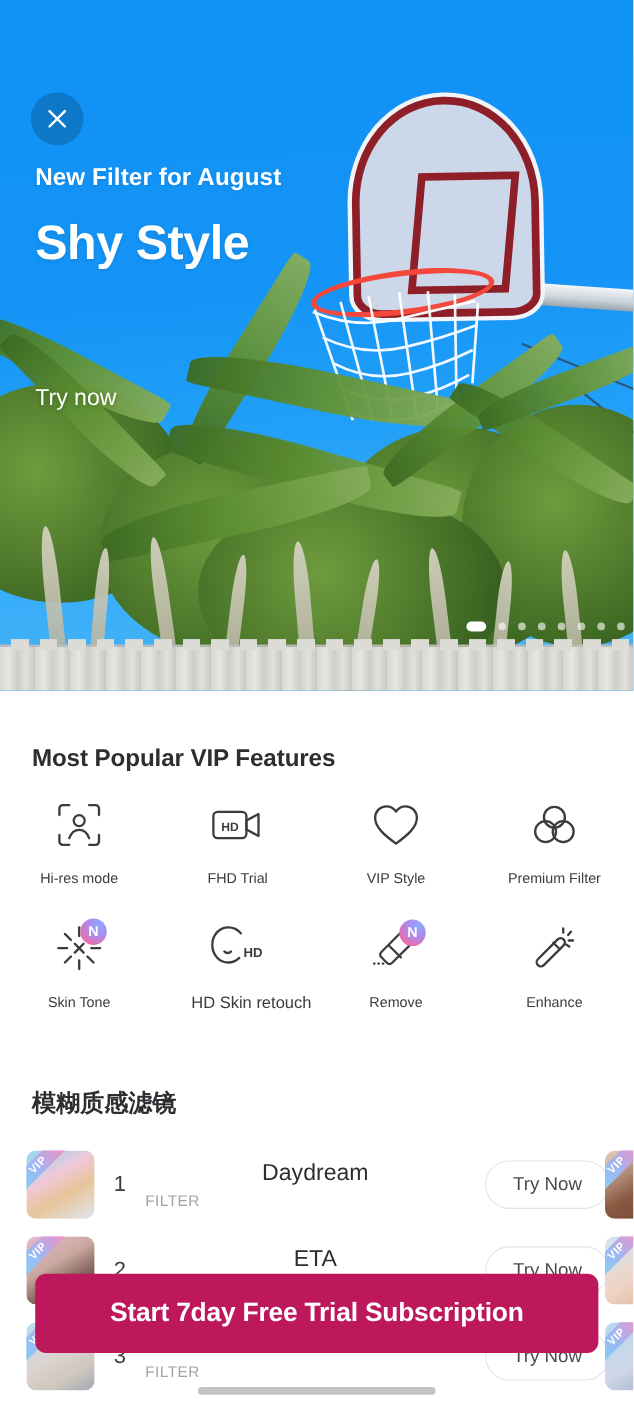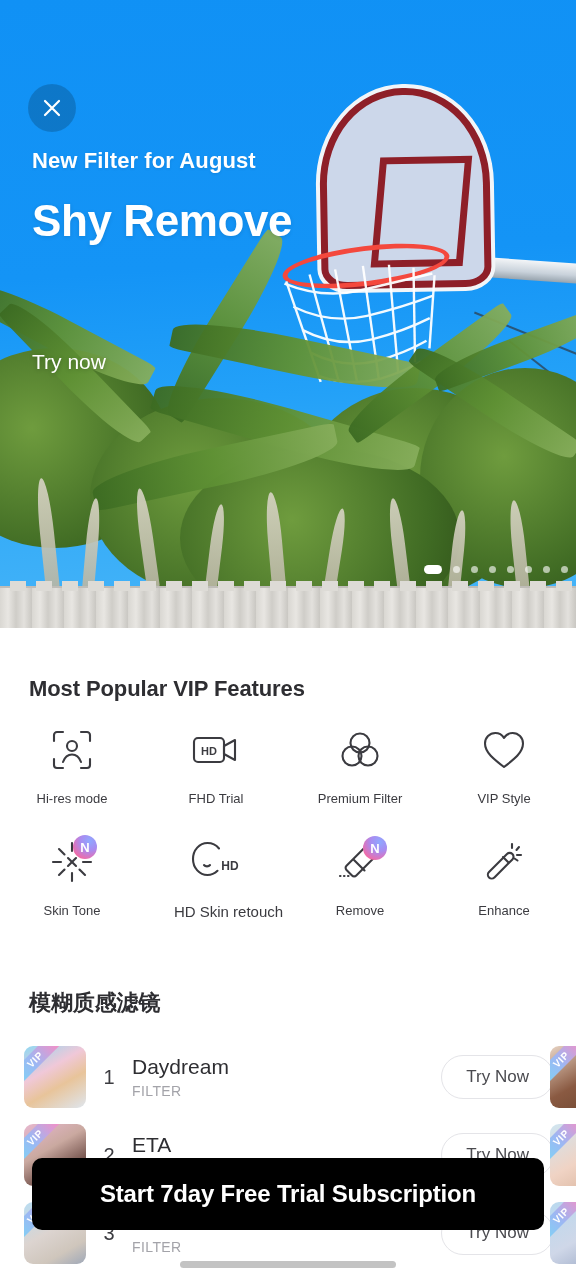--- a/index.html
+++ b/index.html
@@ -325,20 +325,21 @@
     text-align: center;
     font-size: 20px;
     color: #3c3c41;
     flex: 0 0 auto;
   }
   .meta { flex: 1 1 auto; min-width: 0; }
   .fname {
     font-size: 21px;
     color: #2e2e32;
     line-height: 1.15;
+    text-align: center;
   }
   .ftype {
     font-size: 14px;
     color: #a3a3a9;
     letter-spacing: .4px;
     margin-top: 4px;
   }
   .try-btn {
     flex: 0 0 auto;
     margin-right: 22px;
@@ -368,21 +369,21 @@
   }
 
   
   .sub-cta {
     position: absolute;
     left: 32px;
     top: 1158px;
     width: 512px;
     height: 72px;
     border-radius: 10px;
-    background: #000000;
+    background: #be185d;
     color: #ffffff;
     font-size: 24px;
     font-weight: 700;
     display: flex;
     align-items: center;
     justify-content: center;
     cursor: pointer;
     z-index: 20;
     letter-spacing: -.2px;
   }
@@ -464,21 +465,21 @@
 
     <div class="close-btn">
       <span>
         <svg width="22" height="22" viewBox="0 0 22 22">
           <path d="M4 4 L18 18 M18 4 L4 18" stroke="#ffffff" stroke-width="2.2" stroke-linecap="round"></path>
         </svg>
       </span>
     </div>
 
     <div class="banner-sub">New Filter for August</div>
-    <div class="banner-title">Shy Remove</div>
+    <div class="banner-title">Shy Style</div>
     <div class="banner-cta">Try now</div>
 
     <div class="dots" id="pagination-dots">
         <div class="dot active"></div>
         <div class="dot"></div>
         <div class="dot"></div>
         <div class="dot"></div>
         <div class="dot"></div>
         <div class="dot"></div>
         <div class="dot"></div>
@@ -511,37 +512,37 @@
           <rect x="4" y="9" width="30" height="24" rx="4"></rect>
           <path d="M34 17l11-6v20l-11-6z"></path>
         </g>
         <text x="19" y="26" text-anchor="middle" font-family="Liberation Sans, sans-serif" font-size="11" font-weight="700" fill="#3b3b40">HD</text>
             </svg></span>
         </div>
         <div class="flabel">FHD Trial</div>
       </div>
       <div class="feature">
         <div class="ico">
+          <span class="nb-wrap"><svg width="48" height="44" viewBox="0 0 48 44">
+        <path d="M24 39C14 31.5 5 24.5 5 15.5 5 9.7 9.6 5 15.3 5c3.6 0 6.8 1.9 8.7 4.8C25.9 6.9 29.1 5 32.7 5 38.4 5 43 9.7 43 15.5c0 9-9 16-19 23.5z" stroke="#3b3b40" fill="none" stroke-width="2.1" stroke-linecap="round" stroke-linejoin="round"></path>
+            </svg></span>
+        </div>
+        <div class="flabel">VIP Style</div>
+      </div>
+      <div class="feature">
+        <div class="ico">
           <span class="nb-wrap"><svg width="46" height="44" viewBox="0 0 46 44">
         <g stroke="#3b3b40" fill="none" stroke-width="2.1" stroke-linecap="round" stroke-linejoin="round">
           <circle cx="23" cy="15" r="9.5"></circle>
                 <circle cx="15" cy="28" r="9.5"></circle>
                 <circle cx="31" cy="28" r="9.5"></circle>
         </g>
             </svg></span>
         </div>
         <div class="flabel">Premium Filter</div>
-      </div>
-      <div class="feature">
-        <div class="ico">
-          <span class="nb-wrap"><svg width="48" height="44" viewBox="0 0 48 44">
-        <path d="M24 39C14 31.5 5 24.5 5 15.5 5 9.7 9.6 5 15.3 5c3.6 0 6.8 1.9 8.7 4.8C25.9 6.9 29.1 5 32.7 5 38.4 5 43 9.7 43 15.5c0 9-9 16-19 23.5z" stroke="#3b3b40" fill="none" stroke-width="2.1" stroke-linecap="round" stroke-linejoin="round"></path>
-            </svg></span>
-        </div>
-        <div class="flabel">VIP Style</div>
       </div>
       <div class="feature">
         <div class="ico">
           <span class="nb-wrap"><svg width="46" height="46" viewBox="0 0 46 46">
         <g stroke="#3b3b40" fill="none" stroke-width="2.1" stroke-linecap="round" stroke-linejoin="round">
           <path d="M23 4v8"></path>
                 <path d="M23 34v8"></path>
                 <path d="M4 23h8"></path>
                 <path d="M34 23h8"></path>
           <path d="M10 10l5.5 5.5"></path>

